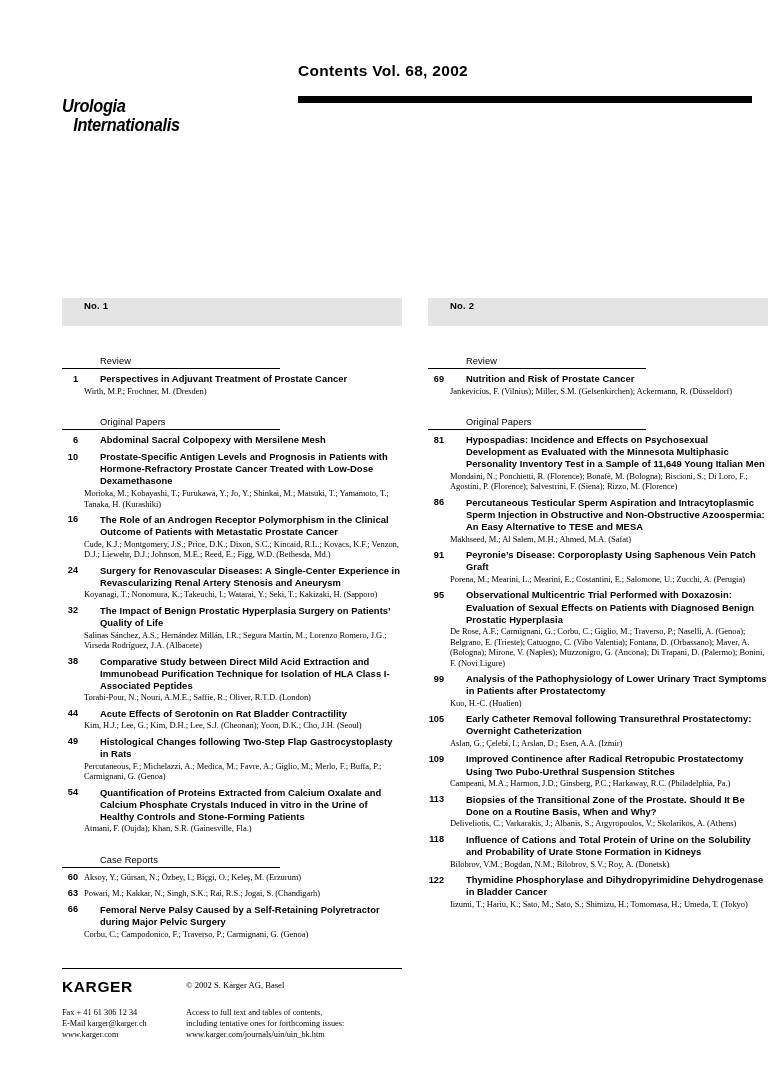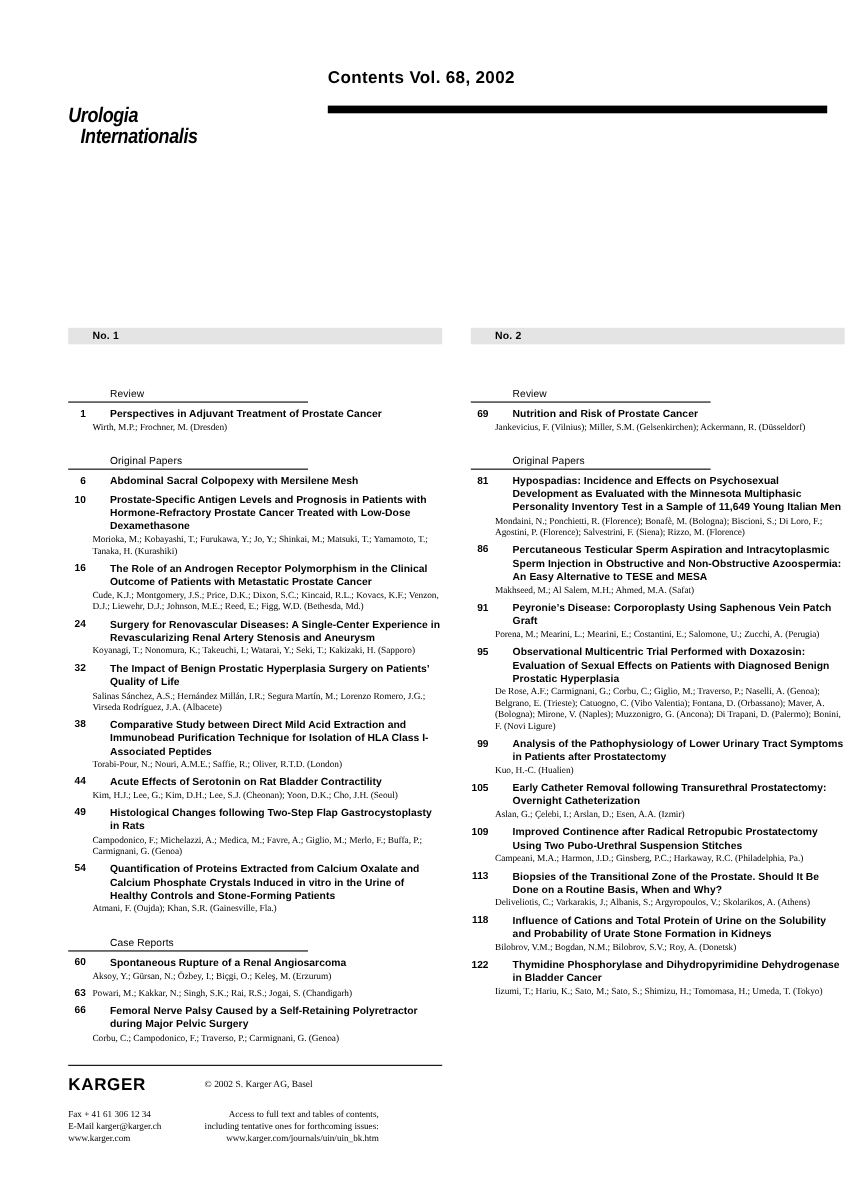--- a/index.html
+++ b/index.html
@@ -72,24 +72,24 @@
   }
   .column {
     position: absolute;
     top: 0;
     width: 340px;
   }
   #col-left  { left: 62px; }
   #col-right { left: 428px; }
 
   .issue-bar {
-    height: 15px;
+    height: 28px;
     background: #e4e4e4;
     position: relative;
-    margin-bottom: 40px;
+    margin-bottom: 30px;
   }
   .issue-bar .issue-label {
     position: absolute;
     left: 22px;
     top: 2px;
     font-size: 9.5px;
     font-weight: bold;
     letter-spacing: 0.2px;
   }
 
@@ -182,21 +182,20 @@
     font-size: 8.3px;
     line-height: 1.33;
   }
   #footer-access {
     position: absolute;
     left: 124px;
     top: 31px;
     font-family: "Liberation Serif", serif;
     font-size: 8.3px;
     line-height: 1.33;
-    text-align: right;
   }
   .fline { display: block; white-space: nowrap; }
 </style>
 </head>
 <body>
 
 <div id="header">
   <div id="contents-title">Contents Vol. 68, 2002</div>
   <div id="header-rule"></div>
   <div id="journal-logo">
@@ -270,39 +269,38 @@
           <div class="entry-page">44</div>
           <div class="entry-body">
             <div class="entry-title">Acute Effects of Serotonin on Rat Bladder Contractility</div>
             <div class="entry-authors">Kim, H.J.; Lee, G.; Kim, D.H.; Lee, S.J. (Cheonan); Yoon, D.K.; Cho, J.H. (Seoul)</div>
           </div>
         </div>
         <div class="entry">
           <div class="entry-page">49</div>
           <div class="entry-body">
             <div class="entry-title">Histological Changes following Two-Step Flap Gastrocystoplasty in Rats</div>
-            <div class="entry-authors">Campodonico, F.; Michelazzi, A.; Medica, M.; Favre, A.; Giglio, M.; Merlo, F.; Buffa, P.; Carmignani, G. (Genoa)</div>
+            <div class="entry-authors">Percutaneous, F.; Michelazzi, A.; Medica, M.; Favre, A.; Giglio, M.; Merlo, F.; Buffa, P.; Carmignani, G. (Genoa)</div>
           </div>
         </div>
         <div class="entry">
           <div class="entry-page">54</div>
           <div class="entry-body">
             <div class="entry-title">Quantification of Proteins Extracted from Calcium Oxalate and Calcium Phosphate Crystals Induced in vitro in the Urine of Healthy Controls and Stone-Forming Patients</div>
             <div class="entry-authors">Atmani, F. (Oujda); Khan, S.R. (Gainesville, Fla.)</div>
           </div>
         </div>
       </div>
       <div class="section-gap"></div>
       <div class="section">
         <div class="section-head">Case Reports</div>
         <div class="section-rule"></div>
         <div class="entry">
           <div class="entry-page">60</div>
           <div class="entry-body">
-            <div class="entry-title">Spontaneous Rupture of a Renal Angiosarcoma</div>
             <div class="entry-authors">Aksoy, Y.; Gürsan, N.; Özbey, I.; Biçgi, O.; Keleş, M. (Erzurum)</div>
           </div>
         </div>
         <div class="entry">
           <div class="entry-page">63</div>
           <div class="entry-body">
             <div class="entry-authors">Powari, M.; Kakkar, N.; Singh, S.K.; Rai, R.S.; Jogai, S. (Chandigarh)</div>
           </div>
         </div>
         <div class="entry">

